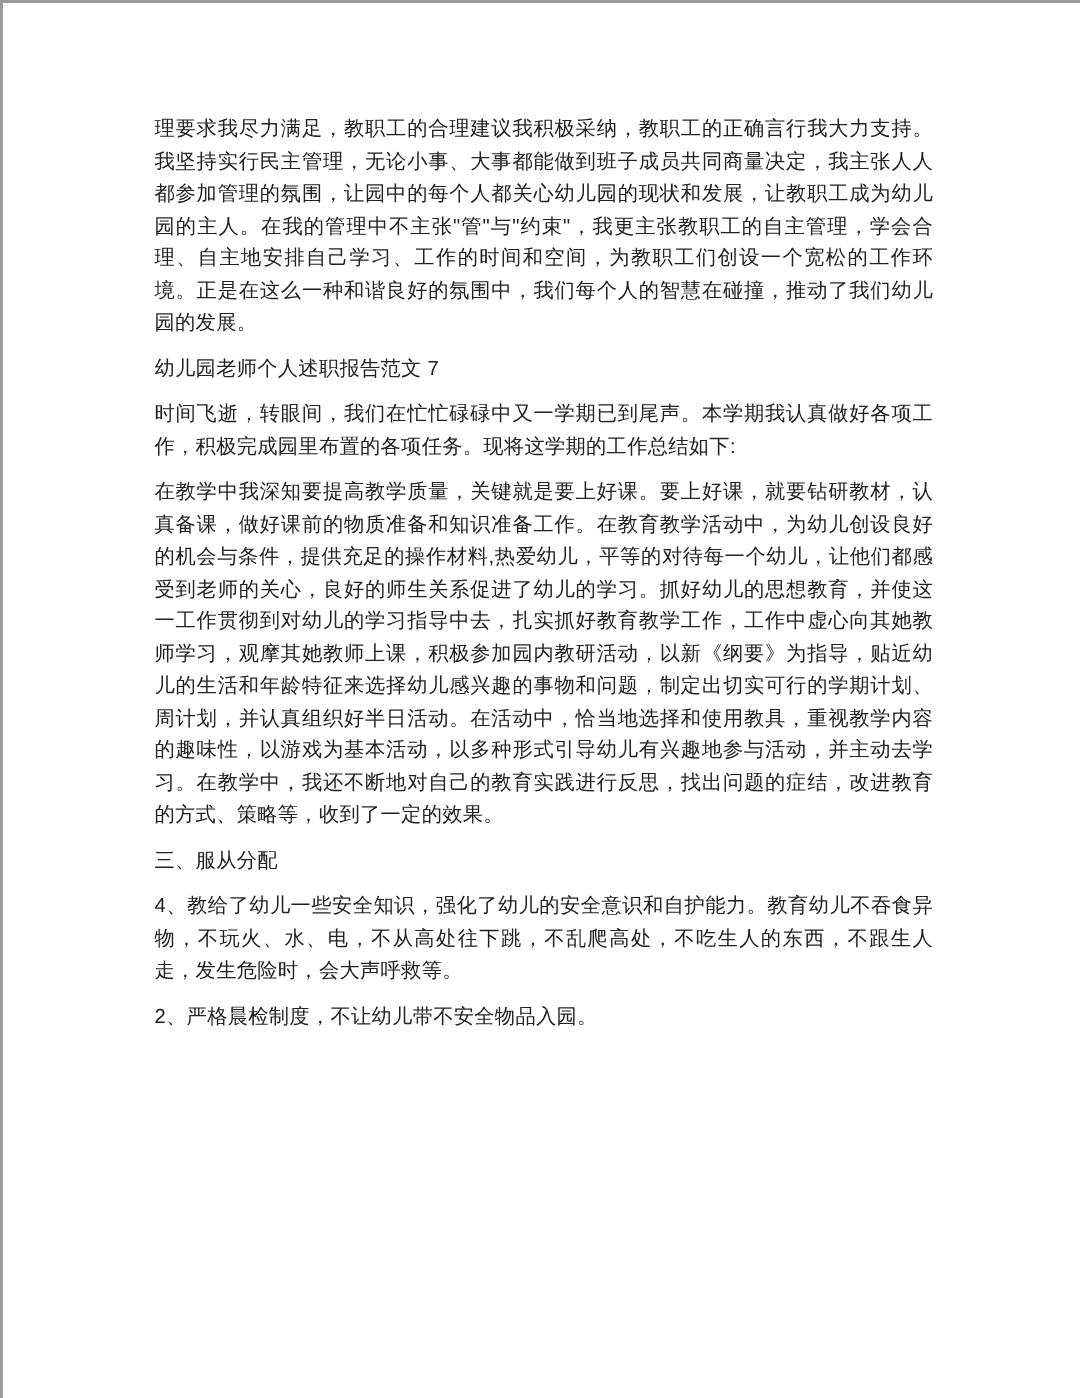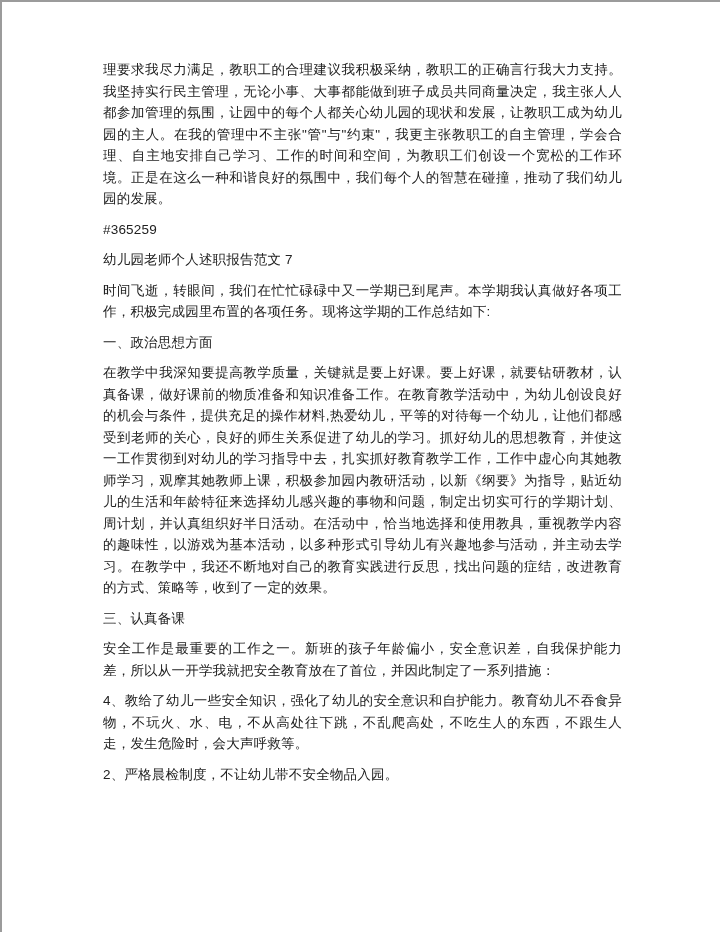--- a/index.html
+++ b/index.html
@@ -13,40 +13,37 @@
     box-sizing: border-box;
     background: #ffffff;
     border-top: 2px solid #9b9b9b;
     border-left: 2px solid #9b9b9b;
     font-family: "Liberation Sans", "DejaVu Sans", sans-serif;
   }
   .doc-page {
     box-sizing: border-box;
     width: 100%;
     height: 100%;
-    padding: 48px 98px 0 101px;
+    padding: 64px 98px 0 101px;
   }
   .doc-page p {
     margin: 9px 0;
     font-size: 13.5px;
     line-height: 21.5px;
     letter-spacing: 0.2px;
     color: #212121;
     text-align: justify;
     word-break: break-all;
     font-weight: 400;
   }
 </style>
 </head>
 <body>
 
 <div class="doc-page">
   <p>理要求我尽力满足，教职工的合理建议我积极采纳，教职工的正确言行我大力支持。我坚持实行民主管理，无论小事、大事都能做到班子成员共同商量决定，我主张人人都参加管理的氛围，让园中的每个人都关心幼儿园的现状和发展，让教职工成为幼儿园的主人。在我的管理中不主张"管"与"约束"，我更主张教职工的自主管理，学会合理、自主地安排自己学习、工作的时间和空间，为教职工们创设一个宽松的工作环境。正是在这么一种和谐良好的氛围中，我们每个人的智慧在碰撞，推动了我们幼儿园的发展。</p>
-  <p>#365259</p>
   <p>幼儿园老师个人述职报告范文 7</p>
   <p>时间飞逝，转眼间，我们在忙忙碌碌中又一学期已到尾声。本学期我认真做好各项工作，积极完成园里布置的各项任务。现将这学期的工作总结如下:</p>
-  <p>一、政治思想方面</p>
   <p>在教学中我深知要提高教学质量，关键就是要上好课。要上好课，就要钻研教材，认真备课，做好课前的物质准备和知识准备工作。在教育教学活动中，为幼儿创设良好的机会与条件，提供充足的操作材料,热爱幼儿，平等的对待每一个幼儿，让他们都感受到老师的关心，良好的师生关系促进了幼儿的学习。抓好幼儿的思想教育，并使这一工作贯彻到对幼儿的学习指导中去，扎实抓好教育教学工作，工作中虚心向其她教师学习，观摩其她教师上课，积极参加园内教研活动，以新《纲要》为指导，贴近幼儿的生活和年龄特征来选择幼儿感兴趣的事物和问题，制定出切实可行的学期计划、周计划，并认真组织好半日活动。在活动中，恰当地选择和使用教具，重视教学内容的趣味性，以游戏为基本活动，以多种形式引导幼儿有兴趣地参与活动，并主动去学习。在教学中，我还不断地对自己的教育实践进行反思，找出问题的症结，改进教育的方式、策略等，收到了一定的效果。</p>
-  <p>三、认真备课</p>
-  <p>安全工作是最重要的工作之一。新班的孩子年龄偏小，安全意识差，自我保护能力差，所以从一开学我就把安全教育放在了首位，并因此制定了一系列措施：</p>
+  <p>三、服从分配</p>
   <p>4、教给了幼儿一些安全知识，强化了幼儿的安全意识和自护能力。教育幼儿不吞食异物，不玩火、水、电，不从高处往下跳，不乱爬高处，不吃生人的东西，不跟生人走，发生危险时，会大声呼救等。</p>
   <p>2、严格晨检制度，不让幼儿带不安全物品入园。</p>
 </div>
 
 </body></html>

